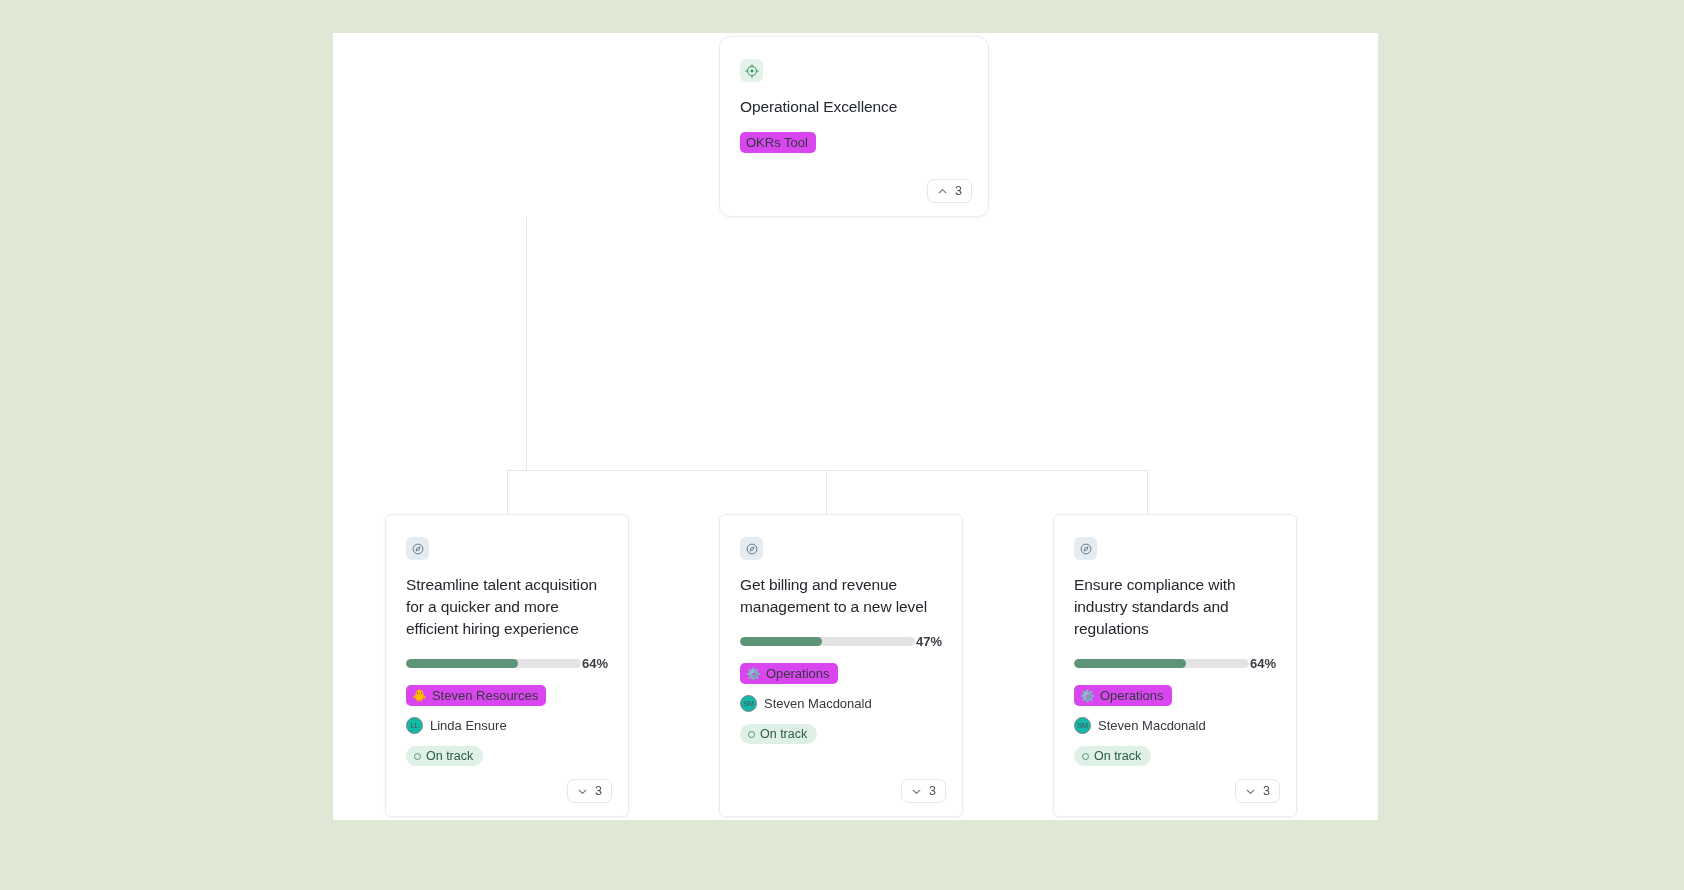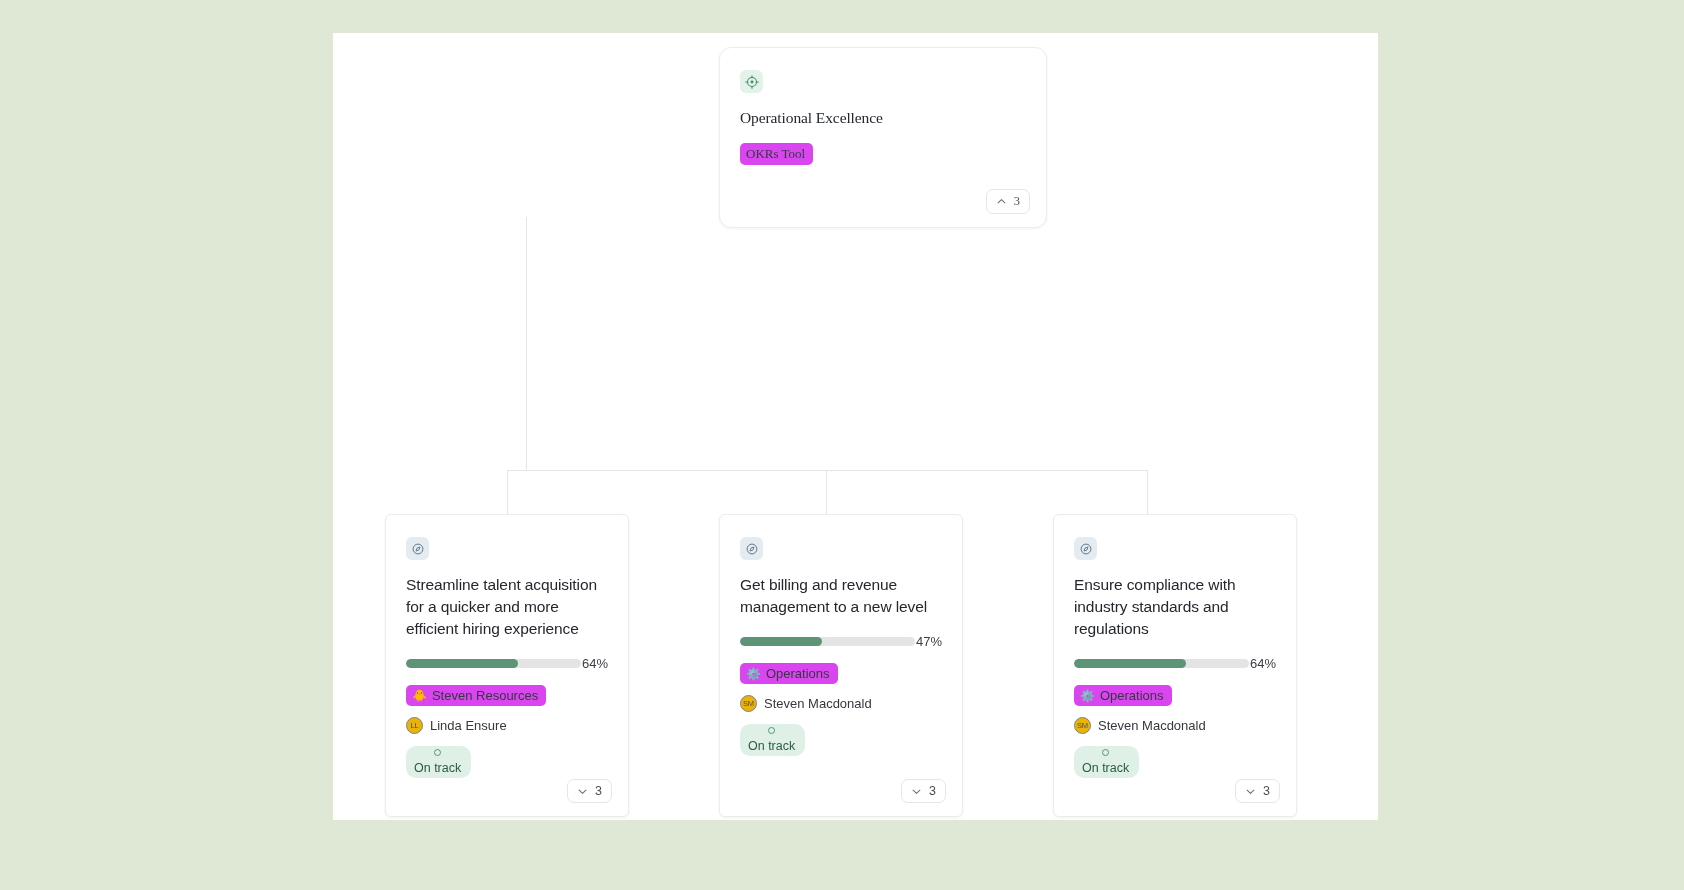--- a/index.html
+++ b/index.html
@@ -43,24 +43,23 @@
     border-radius: 12px;
     box-shadow: 0 1px 3px rgba(16, 24, 40, 0.05);
     padding: 22px 20px 14px 20px;
     display: flex;
     flex-direction: column;
   }
 
   
   #card-root {
     left: 386px;
-    top: 14px;
-    width: 328px;
+    top: 3px;
+    width: 270px;
     height: 181px;
-    font-family: Liberation Serif, serif;
   }
 
   
   .child-card {
     top: 481px;
     width: 244px;
     height: 303px;
     border-radius: 6px;
   }
   #card-child-0 { left: 52px; }
@@ -90,20 +89,21 @@
     letter-spacing: -0.1px;
     font-weight: 400;
   }
 
   
   .progress-row {
     display: flex;
     align-items: center;
     gap: 1px;
     margin-top: 16px;
+    font-weight: bold;
   }
   .progress-track {
     flex: 1 1 auto;
     height: 9px;
     background: #e4e4e4;
     border-radius: 5px;
     overflow: hidden;
   }
   .progress-fill {
     height: 100%;
@@ -145,34 +145,33 @@
     height: 17px;
     border-radius: 50%;
     border: 1px solid #7d838c;
     color: #4a4f57;
     font-size: 7.5px;
     letter-spacing: -0.2px;
     display: flex;
     align-items: center;
     justify-content: center;
     flex: 0 0 auto;
-    background: #eab308;
+    background: #14b8a6;
   }
 
   .status-badge {
     display: inline-flex;
     align-items: center;
     gap: 5px;
     margin-top: 12px;
     background: #dff0e6;
     border-radius: 10px;
     padding: 3px 10px 3px 8px;
     font-size: 12.5px;
     color: #2c5c43;
-    flex-direction: column;
   }
   .status-dot {
     width: 7px;
     height: 7px;
     border-radius: 50%;
     border: 1.4px solid #4e9a74;
     flex: 0 0 auto;
   }
 
   

